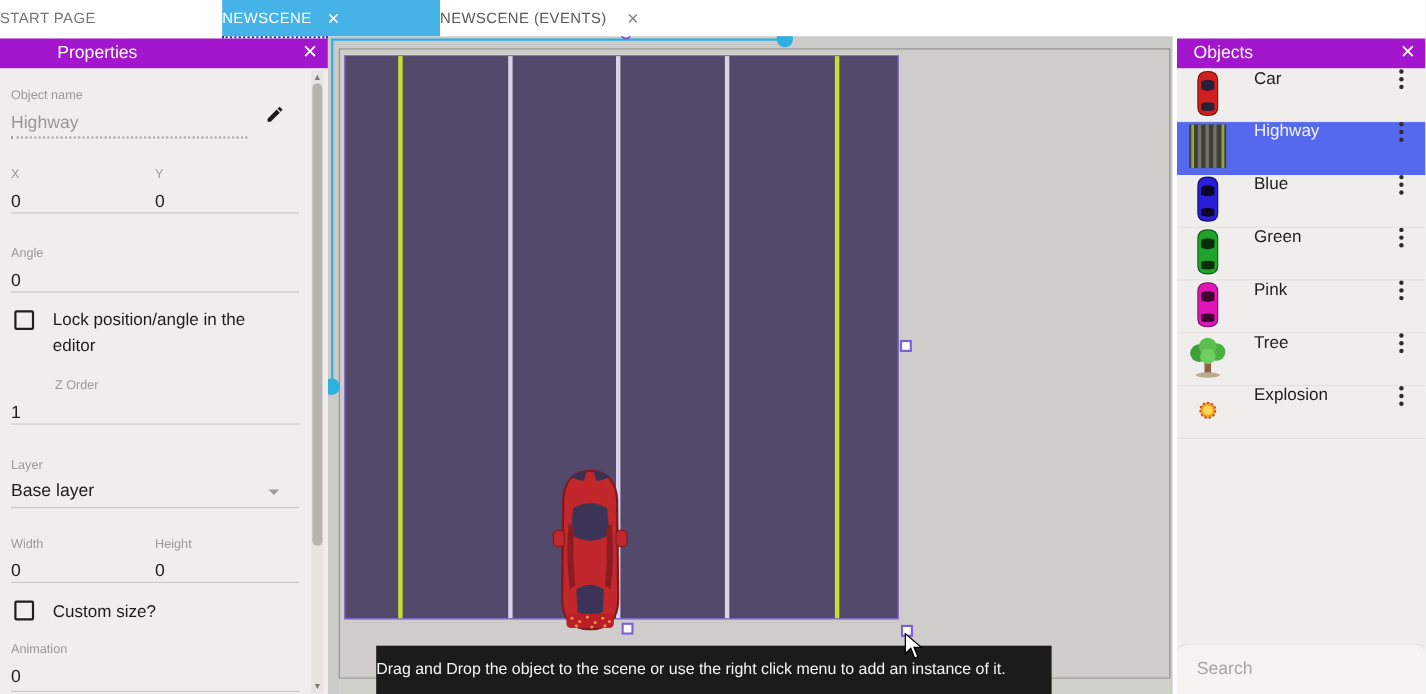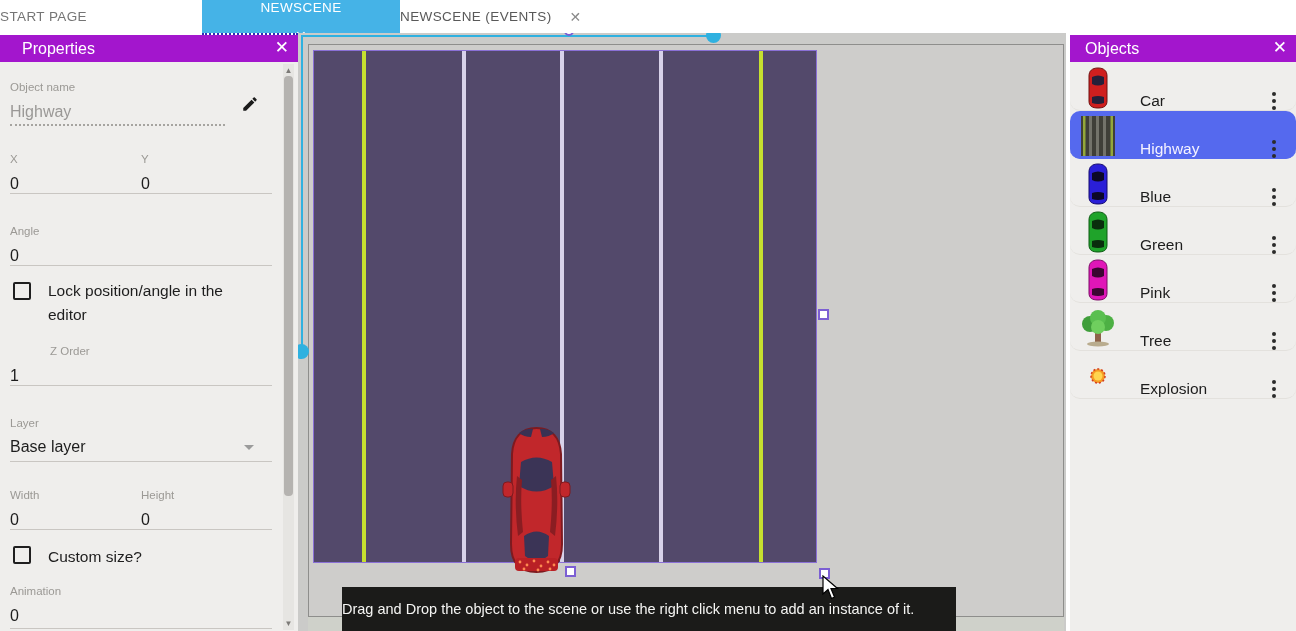--- a/index.html
+++ b/index.html
@@ -6,37 +6,37 @@
   body { background:#ffffff; }
   .app { position:relative; width:1296px; height:631px; background:#ffffff; overflow:hidden;
          font-family:"Liberation Sans", sans-serif; -webkit-font-smoothing:antialiased; }
 
   
   .tabbar { position:absolute; left:0; top:0; width:1296px; height:33px; background:#ffffff; display:flex; }
   .tab { height:33px; display:flex; align-items:center; justify-content:flex-start; gap:14px;
          font-size:13.5px; letter-spacing:0.4px; color:#757575; }
   .tab.start { width:175px; }
   .tab-spacer { width:27px; }
-  .tab.active { width:198px; background:#45b3e7; color:#ffffff;flex-direction:column; }
+  .tab.active { width:198px; background:#45b3e7; color:#ffffff; }
   .tab.events { width:220px; color:#595959; }
   .tab .closex { font-size:14px; line-height:1; cursor:default; }
   .tab.active .closex { color:#ffffff; }
   .tab.events .closex { color:#8a8a8a; margin-left:4px; }
   .tab-focus-line { position:absolute; left:202px; top:33px; width:96px; border-top:2px dotted #2d2db4; }
 
   
   .panel { position:absolute; top:35px; height:596px; background:#efeeec; }
   .panel-header { position:absolute; left:0; top:0; right:0; height:27px; background:#a316cd;
                   display:flex; align-items:center; }
   .panel-title { color:#ffffff; font-size:16px; }
   .panel-close { position:absolute; right:9px; top:4px; color:#ffffff; font-size:17px; line-height:1; }
 
   
   .props { left:0; width:298px; }
-  .props .panel-title { padding-left:22px; }
+  .props .panel-title { padding-left:10px;margin-left:42px; }
   .flabel { position:absolute; font-size:11.5px; color:#9b9995; }
   .fvalue { position:absolute; font-size:16px; color:#1d1d1d; }
   .fvalue.disabled { color:#9a9896; }
   .underline { position:absolute; left:10px; width:262px; border-top:1px solid #c9c6c2; }
   .underline.dotted { width:215px; border-top:2px dotted #a6a4a0; }
   .checkbox { position:absolute; width:18px; height:18px; border:2px solid #1f1f1f; border-radius:2px; background:transparent; }
   .cblabel { position:absolute; left:48px; font-size:15.5px; color:#1d1d1d; line-height:24px; }
   .pencil { position:absolute; left:241px; top:60px; width:18px; height:18px; }
   .dd-arrow { position:absolute; left:244px; width:0; height:0;
               border-left:5px solid transparent; border-right:5px solid transparent; border-top:5px solid #9b9b9b; }
@@ -58,21 +58,21 @@
   .sel-handle { position:absolute; width:11px; height:11px; background:#ffffff; border:2px solid #7c5fd3; }
   .tooltipbar { position:absolute; left:44px; top:554px; width:614px; height:44px; background:#1b1b19;
                 display:flex; align-items:center; }
   .tooltipbar span { color:#f5f5f3; font-size:14.5px; }
   .cursor { position:absolute; left:524px; top:542px; }
 
   
   .objs { left:1070px; width:226px; }
   .objs .panel-title { padding-left:15px; }
   .obj-list { position:absolute; left:0; top:28px; right:0; }
-  .obj-row { height:48px; display:flex; align-items:flex-end; border-bottom:1px solid #e3e1dd;border-radius:10px; }
+  .obj-row { height:48px; display:flex; align-items:flex-start; border-bottom:1px solid #e3e1dd; }
   .obj-row.selected { background:#5569ee; border-bottom-color:#5569ee; }
   .obj-icon { width:40px; height:44px; margin-left:8px; display:flex; align-items:center; justify-content:center; }
   .obj-label { margin-left:22px; font-size:15.5px; color:#1d1d1d; }
   .obj-row.selected .obj-label { color:#f4f2ff; }
   .kebab { margin-left:auto; margin-right:20px; display:flex; flex-direction:column; gap:3px; }
   .kebab i { width:4px; height:4px; border-radius:50%; background:#2b2b2b; display:block; }
   .add-row { height:44px; display:flex; align-items:center; }
   .add-label { margin-left:32px; font-size:14px; color:#9e9c98; }
   .plus { margin-left:auto; margin-right:20px; font-size:22px; color:#161616; line-height:1; }
   .search-card { position:absolute; left:0; bottom:0; width:226px; height:46px; background:#f5f4f2;
@@ -335,15 +335,22 @@
         <span class="obj-label">Explosion</span>
         <span class="kebab">
             <i></i>
             <i></i>
             <i></i>
           </span>
       </div>
 
     </div>
 
+    <div class="search-card">
+      <input class="search-input" type="text" placeholder="Search" style="">
+      <svg class="search-icon" width="20" height="20" viewBox="0 0 20 20">
+        <circle cx="8.5" cy="8.5" r="6" fill="none" stroke="#9a9894" stroke-width="2"></circle>
+        <line x1="13" y1="13" x2="18" y2="18" stroke="#9a9894" stroke-width="2"></line>
+      </svg>
+    </div>
   </div>
 
 </div>
 
 </body></html>

